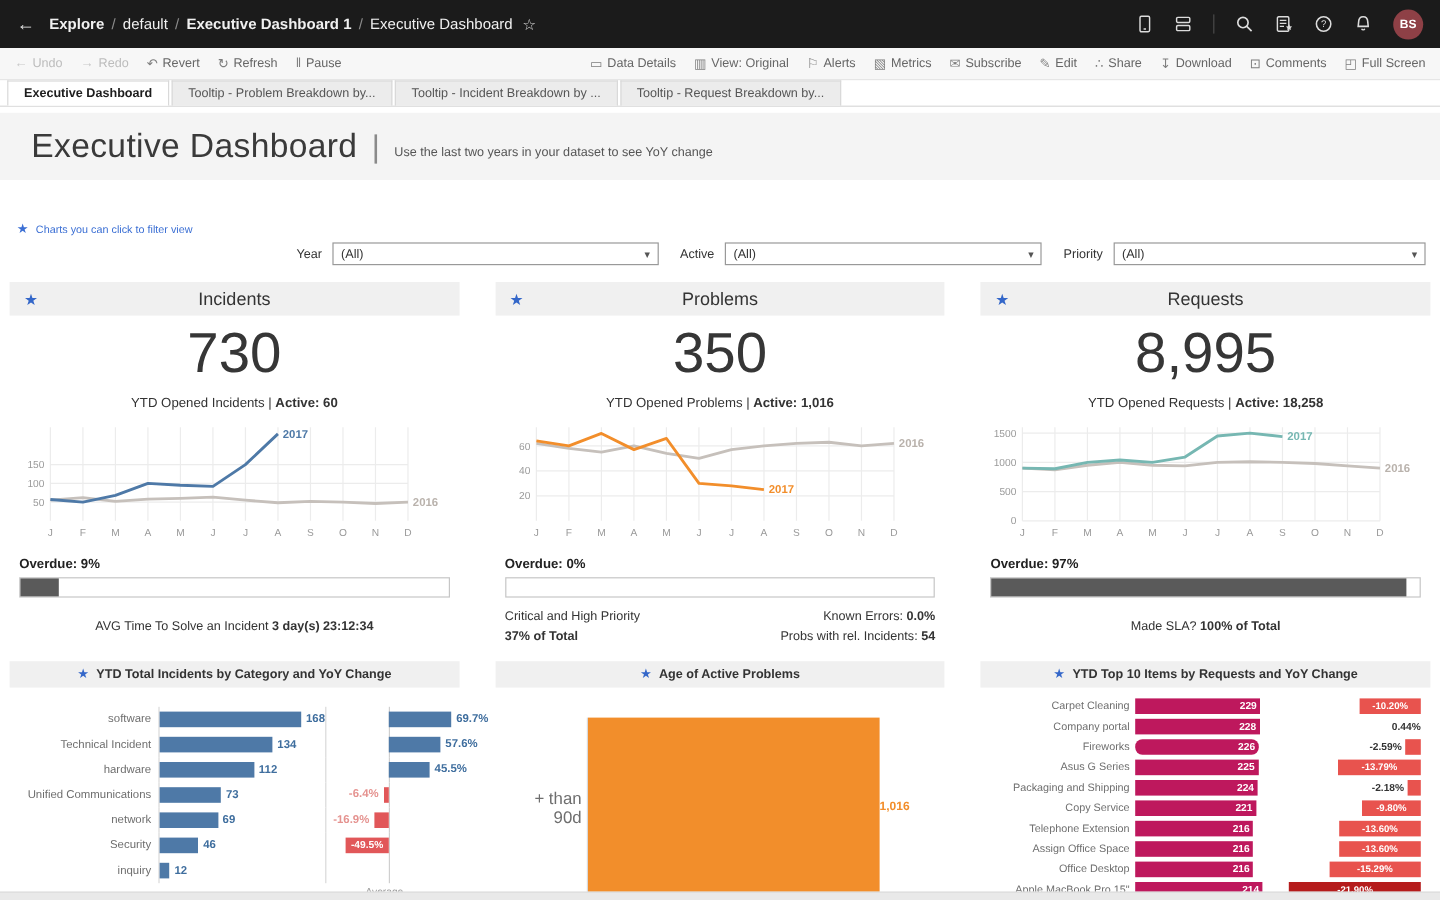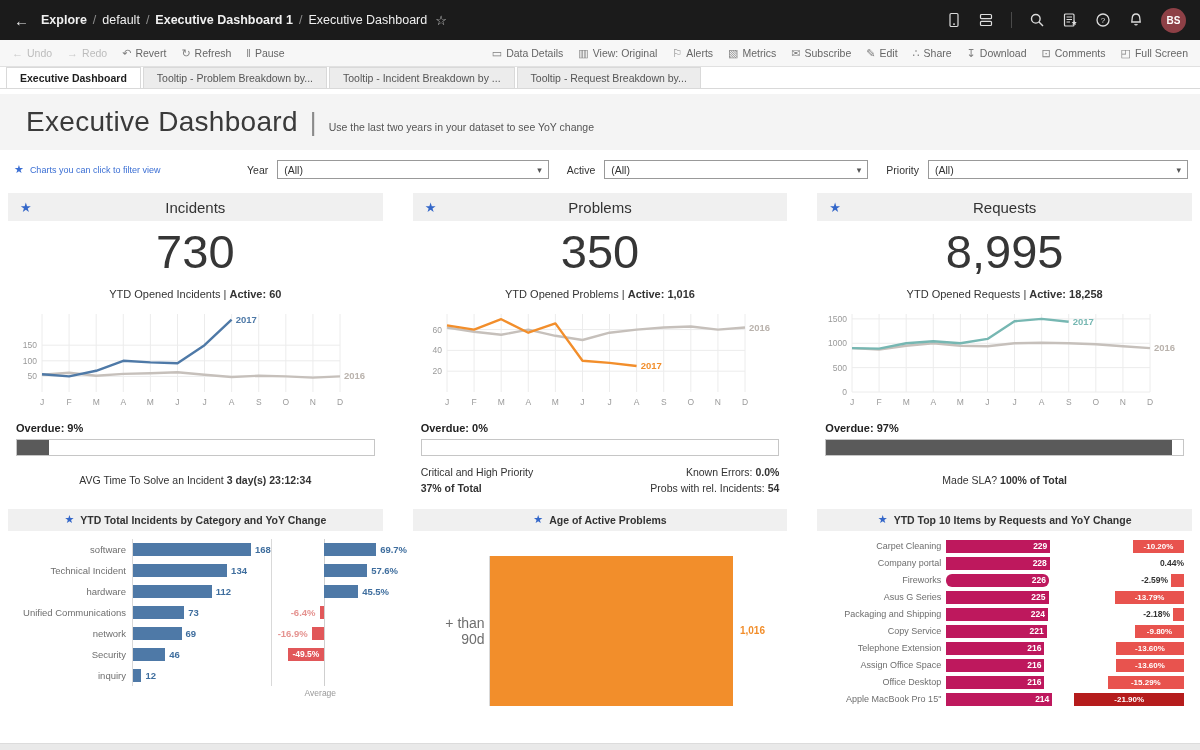--- a/index.html
+++ b/index.html
@@ -31,21 +31,21 @@
   .tab.active{background:#fff;color:#1d1d1d;font-weight:bold;}
   
   .dash-header{background:#f4f4f4;margin-top:5px;height:56px;display:flex;align-items:center;padding:0 26px;gap:12px;}
   .dash-title{font-size:28px;color:#3a3a3a;font-weight:400;letter-spacing:.3px;}
   .dash-sep{font-size:26px;color:#8a8a8a;font-weight:300;}
   .dash-sub{font-size:10.5px;color:#555;margin-top:10px;}
   
   .filter-row{display:flex;align-items:center;padding:10px 12px 6px 14px;}
   .filter-hint{width:215px;display:flex;align-items:center;gap:6px;color:#3b6fd4;font-size:9px;}
   .filter-hint .star{font-size:11px;}
-  .filter-group{flex:1;display:flex;align-items:center;gap:9px;margin-left:18px;}
+  .filter-group{flex:1;display:flex;align-items:center;gap:9px;margin-left:18px;margin-top:42px;}
   .filter-label{font-size:10.5px;color:#333;white-space:nowrap;}
   .select{flex:1;height:17px;border:1px solid #999;background:#fff;display:flex;align-items:center;justify-content:space-between;padding:0 6px;font-size:10.5px;color:#333;cursor:pointer;}
   .select .caret{color:#555;font-size:9px;}
   
   .panels{display:grid;grid-template-columns:1fr 1fr 1fr;gap:30px;padding:8px 8px 0 8px;}
   .panel-head{background:#f0f0f0;height:28px;display:flex;align-items:center;justify-content:center;position:relative;}
   .panel-star{position:absolute;left:12px;color:#3467c9;font-size:13px;}
   .panel-title{font-size:15px;color:#333;}
   .kpi-num{text-align:center;font-size:47px;color:#363636;margin-top:5px;line-height:1.1;}
   .kpi-sub{text-align:center;font-size:11px;color:#333;margin-top:10px;}
@@ -55,21 +55,21 @@
   .progress{height:15px;border:1px solid #c6c6c6;margin:2px 8px 0 8px;background:#fff;}
   .progress .fill{height:100%;background:#5a5a5a;}
   .stats{font-size:10.5px;color:#333;padding:10px 8px 0 8px;height:38px;}
   .stats .center{text-align:center;margin-top:8px;}
   .stats.split{display:flex;justify-content:space-between;}
   .stats .rt{text-align:right;}
   .stats .ln{margin-bottom:4px;}
   .section-head{background:#f0f0f0;height:22px;display:flex;align-items:center;justify-content:center;gap:6px;margin-top:5px;font-size:10.5px;font-weight:bold;color:#333;}
   .section-star{color:#3467c9;font-weight:normal;font-size:11px;}
   
-  .cat-chart{padding:8px 6px 0 6px;}
+  .cat-chart{padding:8px 6px 0 6px;margin-top:8px;}
   .cat-row{display:flex;align-items:center;height:21px;}
   .cat-label{width:112px;text-align:right;font-size:9.5px;color:#6e6e6e;padding-right:6px;white-space:nowrap;overflow:hidden;}
   .count-area{width:138px;height:100%;border-left:1px solid #d9d9d9;display:flex;align-items:center;}
   .count-bar{height:13px;background:#4e79a7;}
   .count-val{font-size:9.5px;font-weight:bold;color:#3f6e9e;margin-left:4px;}
   .yoy-area{flex:1;height:100%;position:relative;border-left:1px solid #d9d9d9;}
   .yoy-area::before{content:"";position:absolute;left:50%;top:0;bottom:0;border-left:1px solid #cfcfcf;}
   .yoy-bar{position:absolute;top:4px;height:13px;}
   .yoy-bar.pos{left:50%;background:#4e79a7;}
   .yoy-bar.pos.muted{background:#bcc9da;}
@@ -79,21 +79,21 @@
   .yoy-val.pos{color:#3f6e9e;}
   .yoy-val.pos.muted{color:#9a9a9a;font-weight:normal;}
   .yoy-val.neg{color:#e59390;}
   .cat-axis{display:flex;font-size:8.5px;color:#999;height:14px;align-items:center;}
   .cat-axis .sp1{width:112px;}
   .cat-axis .sp2{width:138px;}
   .cat-axis .avg{flex:1;text-align:center;}
   
   .age-chart{display:flex;align-items:center;padding:16px 8px 0 6px;height:168px;}
   .age-label{width:66px;text-align:right;font-size:14px;color:#6e6e6e;padding-right:4px;}
-  .age-wrap{flex:1;height:150px;border-left:1px solid #d9d9d9;display:flex;align-items:center;gap:7px;}
+  .age-wrap{flex:1;height:150px;border-left:1px solid #d9d9d9;display:flex;align-items:center;}
   .age-bar{height:150px;width:84%;background:#f28e2b;}
   .age-val{color:#f28e2b;font-weight:bold;font-size:10px;}
   
   .req-chart{padding:7px 6px 0 6px;}
   .req-row{display:flex;align-items:center;height:17px;}
   .req-label{width:118px;text-align:right;font-size:9px;color:#6e6e6e;padding-right:5px;white-space:nowrap;overflow:hidden;}
   .req-bar{height:13px;background:#be185d;display:flex;align-items:center;justify-content:flex-end;}
   .req-bar span{color:#fff;font-size:8.5px;font-weight:bold;padding-right:3px;}
   .req-yoy{flex:1;display:flex;justify-content:flex-end;align-items:center;gap:3px;padding-right:2px;}
   .req-neg{height:13px;background:#e8534e;display:flex;align-items:center;justify-content:center;color:#fff;font-size:8px;font-weight:bold;white-space:nowrap;}

